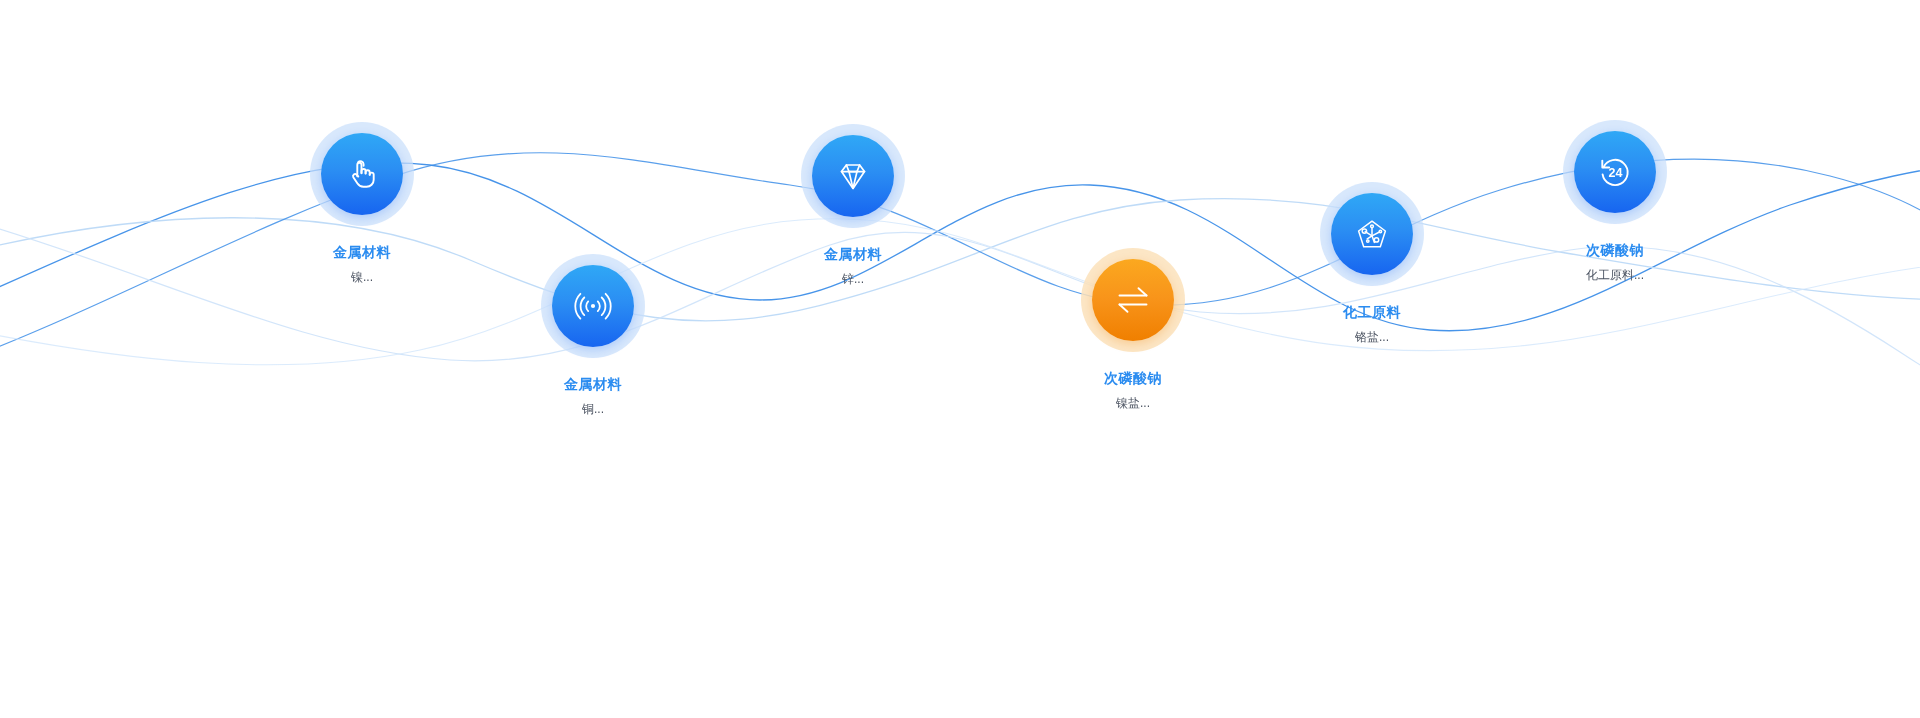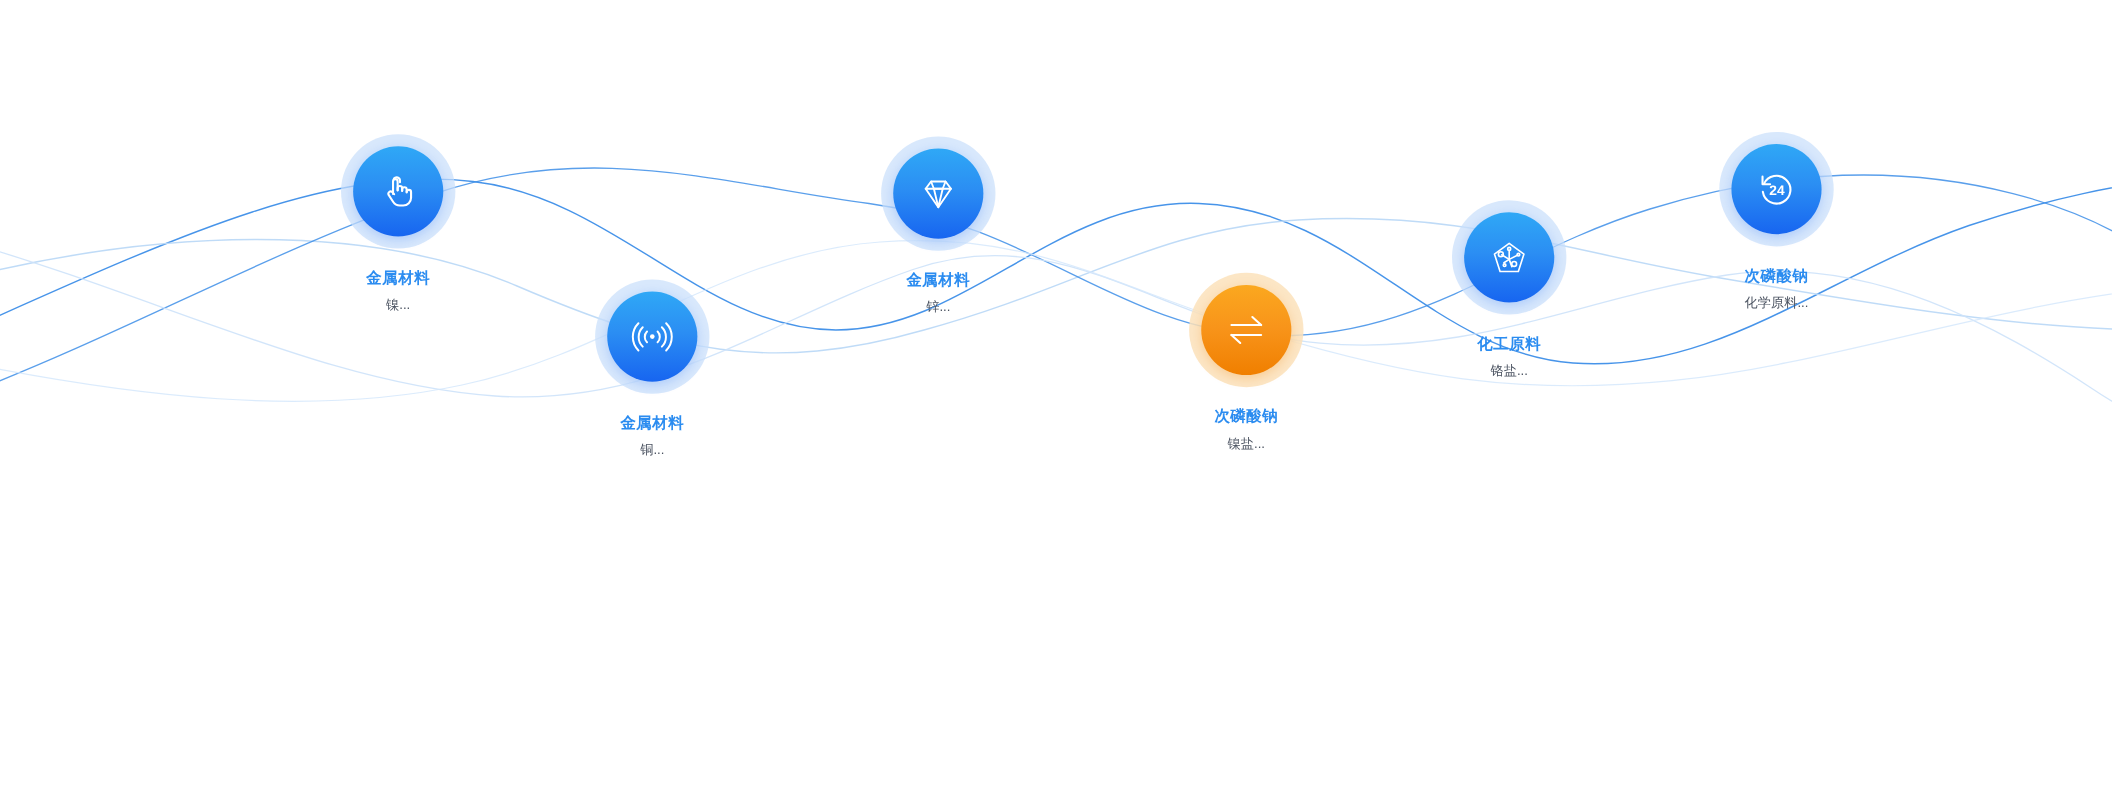--- a/index.html
+++ b/index.html
@@ -219,17 +219,17 @@
             <span class="node-icon">
               <svg width="42" height="42" viewBox="0 0 42 42" fill="none" stroke="#ffffff" stroke-width="1.9" stroke-linecap="round" stroke-linejoin="round">
       <path d="M9.6 16.2A12.6 12.6 0 1 1 8.6 23.4"></path>
       <path d="M8.3 9.6v6.9h6.9"></path>
       <text x="21.4" y="26.2" font-family="'Liberation Sans', sans-serif" font-size="12.5" font-weight="700" fill="#ffffff" stroke="none" text-anchor="middle">24</text>
     </svg>
             </span>
           </div>
         </div>
         <div class="node-title">次磷酸钠</div>
-        <div class="node-sub">化学原料...</div>
+        <div class="node-sub">化工原料...</div>
       </div>
     </div>
 
 </div>
 
 </body></html>

